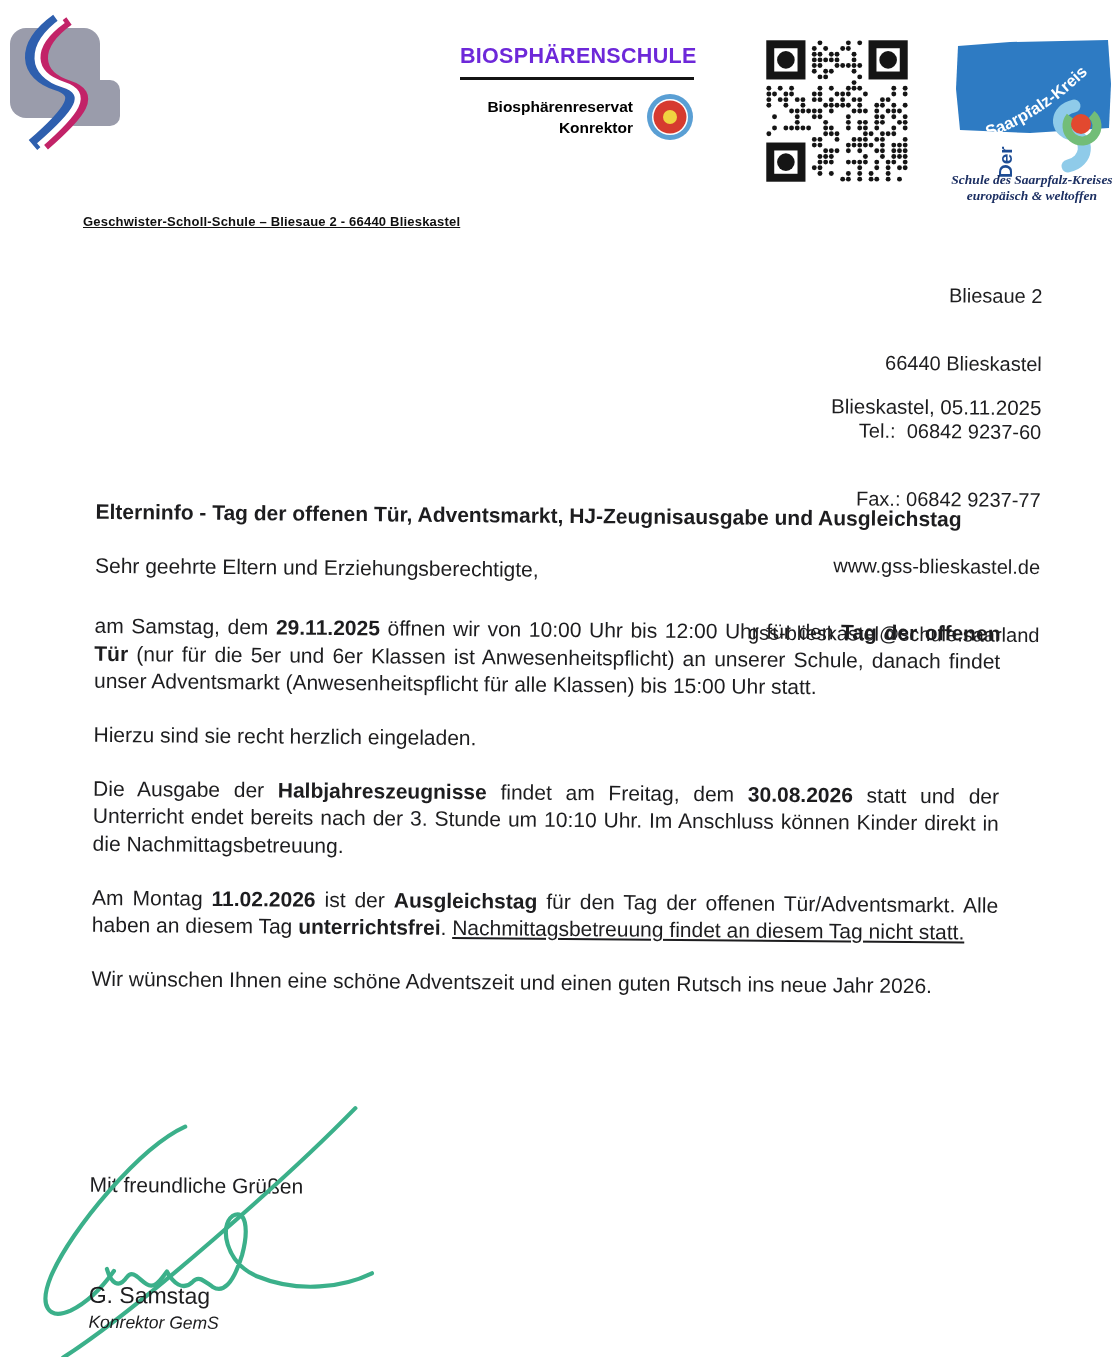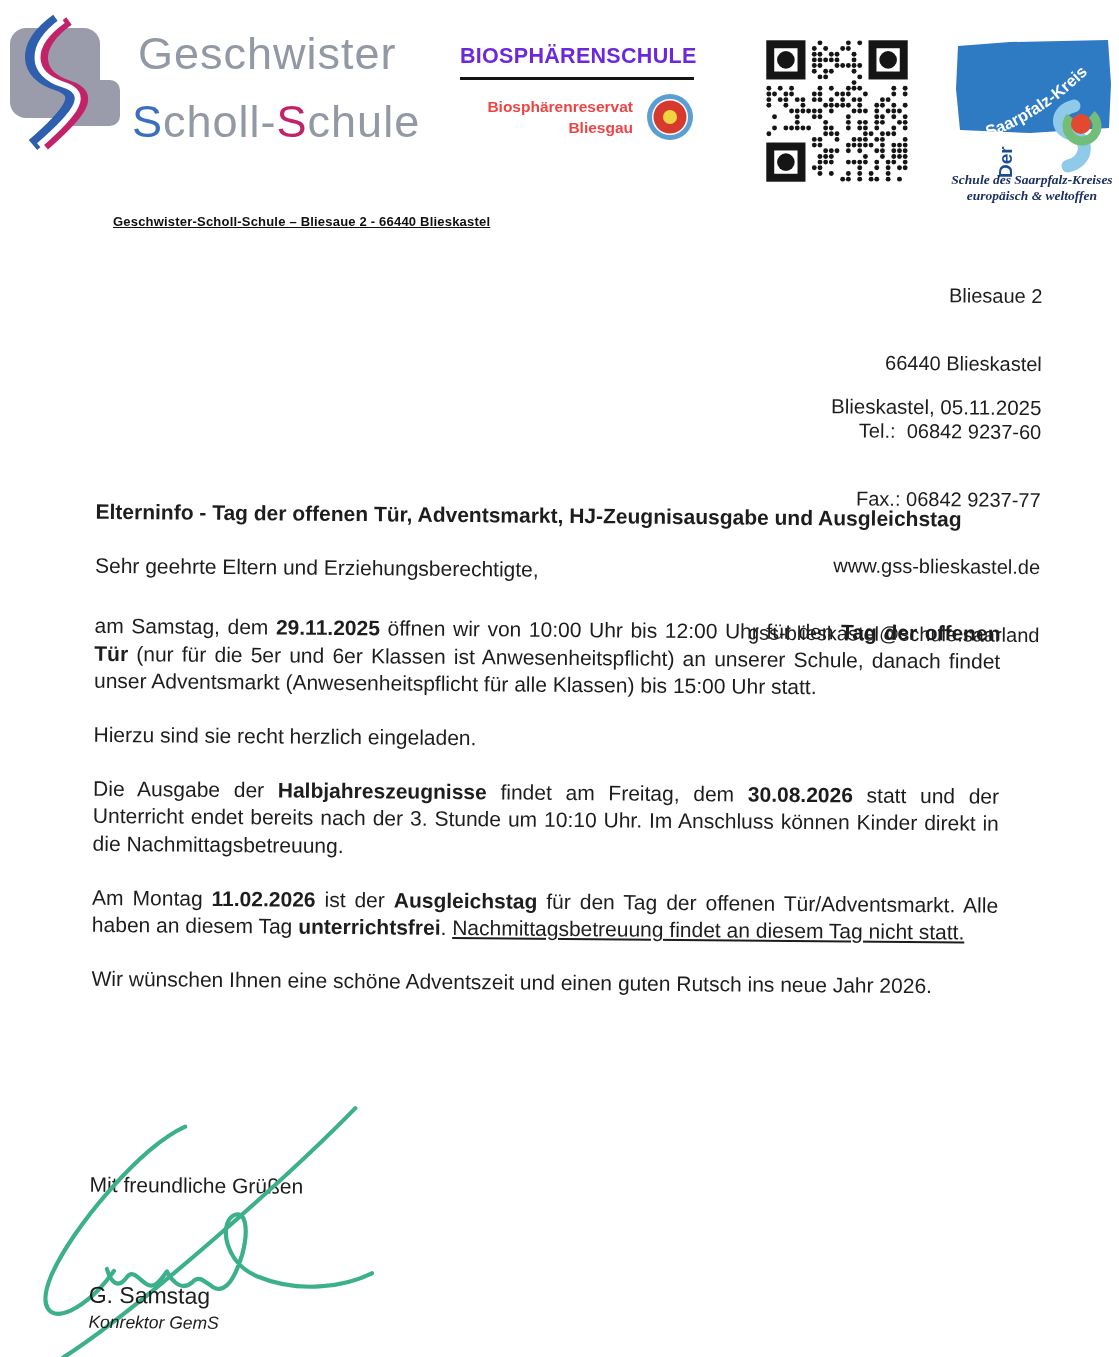--- a/index.html
+++ b/index.html
@@ -18,34 +18,34 @@
   .gss-name{margin-left:12px;color:#9299a5;letter-spacing:1px;}
   .gss-line1{font-size:45px;margin-top:8px;white-space:nowrap;}
   .gss-line2{font-size:45px;margin-top:16px;margin-left:-6px;white-space:nowrap;}
   .s-blue{color:#3a6fc0;}
   .s-red{color:#c22368;}
 
   .bio{position:absolute;left:460px;top:44px;width:234px;}
   .bio-title{font-size:21.5px;font-weight:bold;letter-spacing:.3px;color:#6d28d9;white-space:nowrap;}
   .bio-divider{height:2.5px;background:#141414;margin-top:8px;}
   .bio-row{display:flex;justify-content:flex-end;align-items:center;margin-top:13px;}
-  .bio-sub{text-align:right;font-weight:bold;font-size:15.5px;line-height:21px;color:#ef4444;}
+  .bio-sub{text-align:right;font-weight:bold;font-size:15.5px;line-height:21px;color:#000000;}
   .bio-target{margin-left:13px;flex:none;}
 
   .qr{position:absolute;left:766px;top:40px;width:142px;height:142px;}
 
   .spk{position:absolute;left:950px;top:34px;width:164px;height:170px;}
   .spk-caption{font-family:"Liberation Serif", serif;font-style:italic;font-weight:bold;font-size:13.5px;fill:#1c2f62;}
   .spk-curved{font-family:"Liberation Sans", sans-serif;font-weight:bold;font-size:16.5px;fill:#ffffff;}
   .spk-der{font-family:"Liberation Sans", sans-serif;font-weight:bold;font-size:19px;}
 
   .sender-line{
     position:absolute;left:83px;top:214px;
     font-size:13px;font-weight:bold;text-decoration:underline;
-    letter-spacing:.2px;color:#101010;white-space:nowrap;margin-left:30px;
+    letter-spacing:.2px;color:#101010;white-space:nowrap;
   }
 
   
   .rot-wrap{position:absolute;left:0;top:0;width:1119px;height:1357px;
     transform:rotate(0.5deg);transform-origin:0 0;}
 
   .contact{
     position:absolute;right:74px;top:231px;text-align:right;
     font-size:20px;line-height:22.6px;white-space:pre-wrap;
   }
@@ -69,33 +69,29 @@
 <div class="page">
 
   <div class="gss-logo">
     <svg class="gss-mark" viewBox="0 0 118 125">
       <rect x="2" y="8" width="90" height="90" rx="16" fill="#9a9cab"></rect>
       <rect x="56" y="60" width="56" height="46" rx="10" fill="#9a9cab"></rect>
       <path d="M 54,0 C 18,26 22,54 54,64 C 82,73 68,92 30,125" fill="none" stroke-width="13" transform="translate(-5,0)" stroke="#2e5fae"></path>
       <path d="M 54,0 C 18,26 22,54 54,64 C 82,73 68,92 30,125" fill="none" stroke-width="9" transform="translate(7,1)" stroke="#c22368"></path>
       <path d="M 54,0 C 18,26 22,54 54,64 C 82,73 68,92 30,125" fill="none" stroke="#ffffff" stroke-width="6" transform="translate(1,0.5)"></path>
     </svg>
-    <div class="gss-name">
-      <div class="gss-line1">Geschwister</div>
-      <div class="gss-line2"><span class="s-blue">S</span><span>choll-</span><span class="s-red">S</span><span>chule</span></div>
-    </div>
   </div>
 
   <div class="bio">
     <div class="bio-title">BIOSPHÄRENSCHULE</div>
     <div class="bio-divider"></div>
     <div class="bio-row">
       <div class="bio-sub">
         <div>Biosphärenreservat</div>
-        <div>Bliesgau</div>
+        <div>Konrektor</div>
       </div>
       <svg class="bio-target" width="48" height="48" viewBox="0 0 48 48">
         <circle cx="24" cy="24" r="23" fill="#5a9fd4"></circle>
         <circle cx="24" cy="24" r="18" fill="#ffffff"></circle>
         <circle cx="24" cy="24" r="16.5" fill="#d63a2f"></circle>
         <circle cx="24" cy="24" r="7" fill="#f0d340"></circle>
       </svg>
     </div>
   </div>
 

